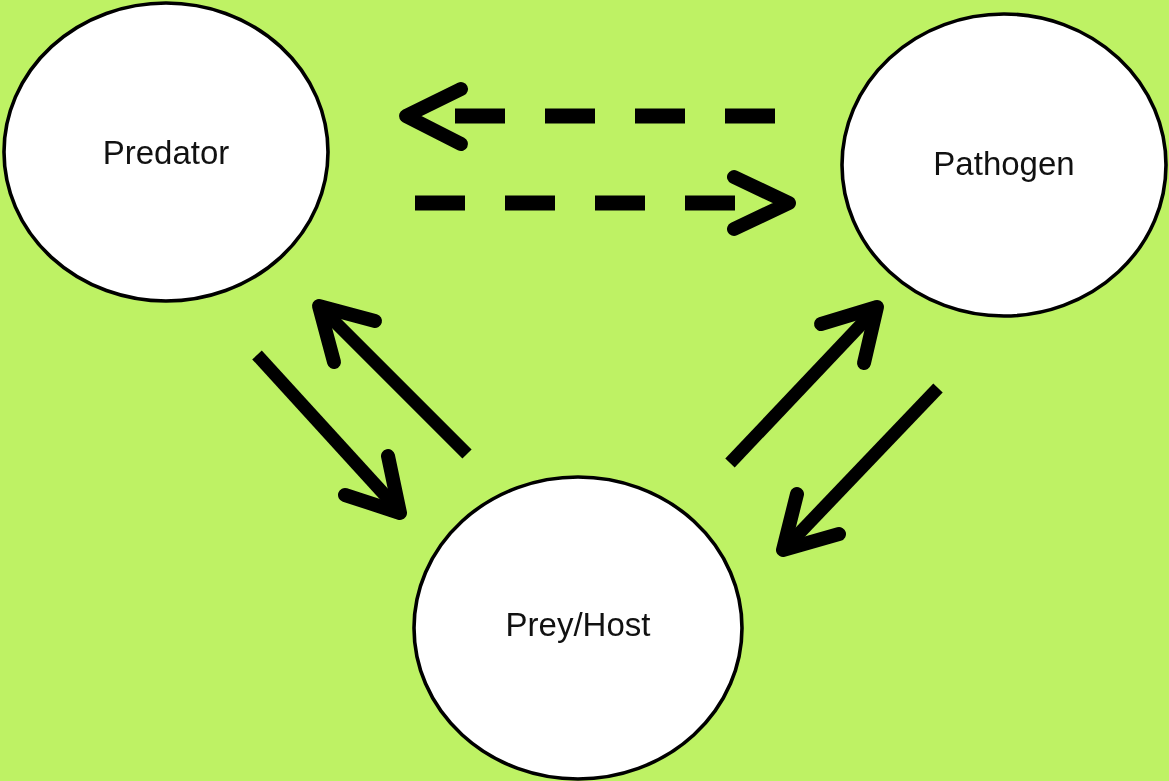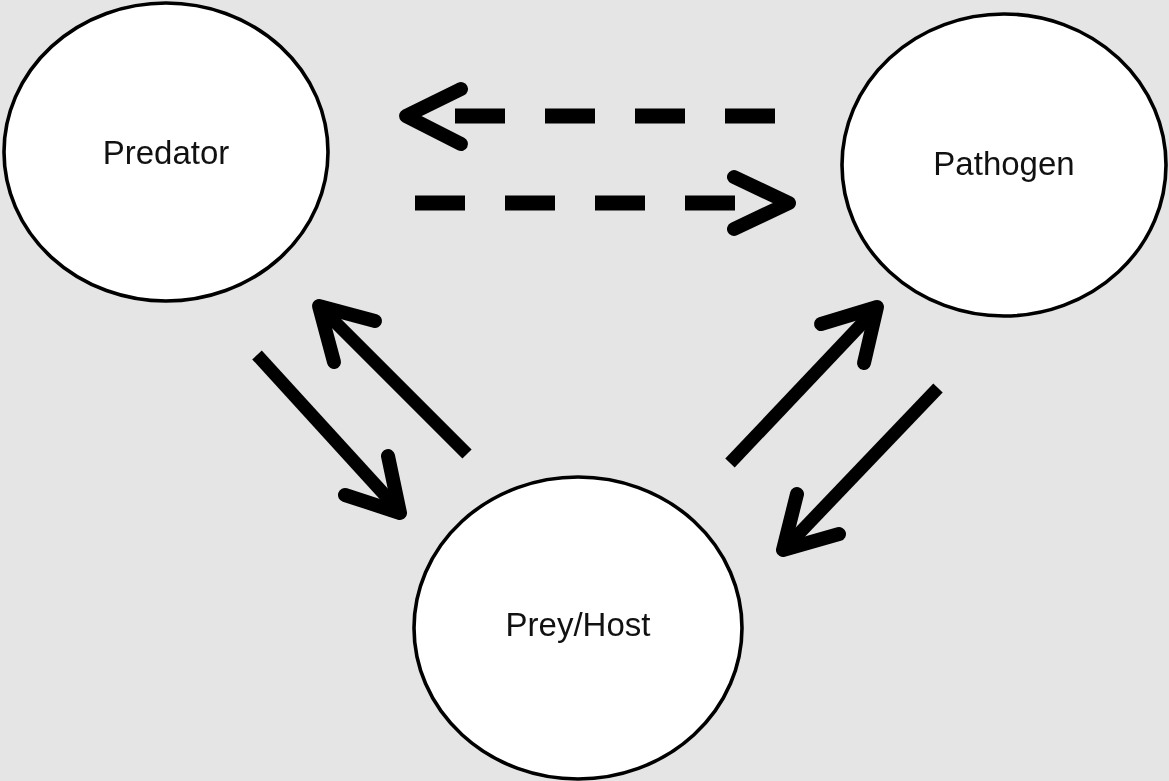--- a/index.html
+++ b/index.html
@@ -4,21 +4,21 @@
 <style>
   html, body {
     margin: 0;
     padding: 0;
     background: #ffffff;
   }
   .canvas {
     position: relative;
     width: 1169px;
     height: 781px;
-    background: #e5e5e5;
+    background: #bef264;
     overflow: hidden;
     font-family: "Liberation Sans", sans-serif;
   }
   svg { display: block; }
   .node-label {
     font-family: "Liberation Sans", sans-serif;
     font-size: 33px;
     fill: #111111;
   }
 </style>

